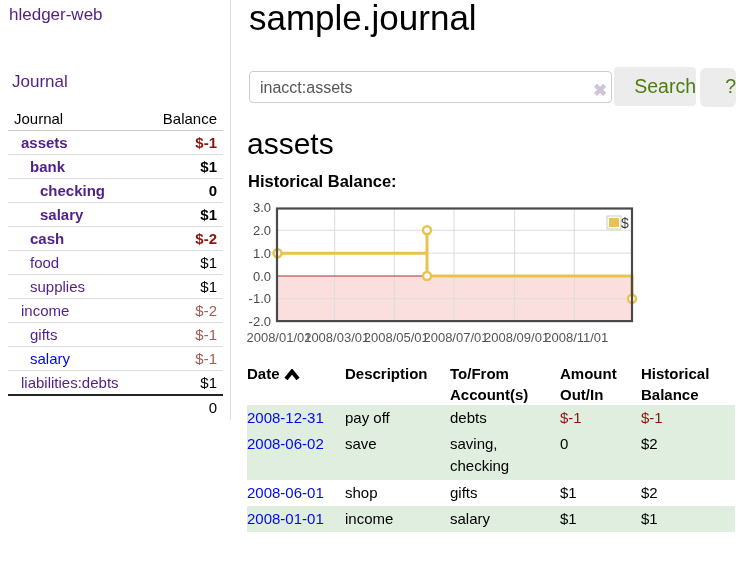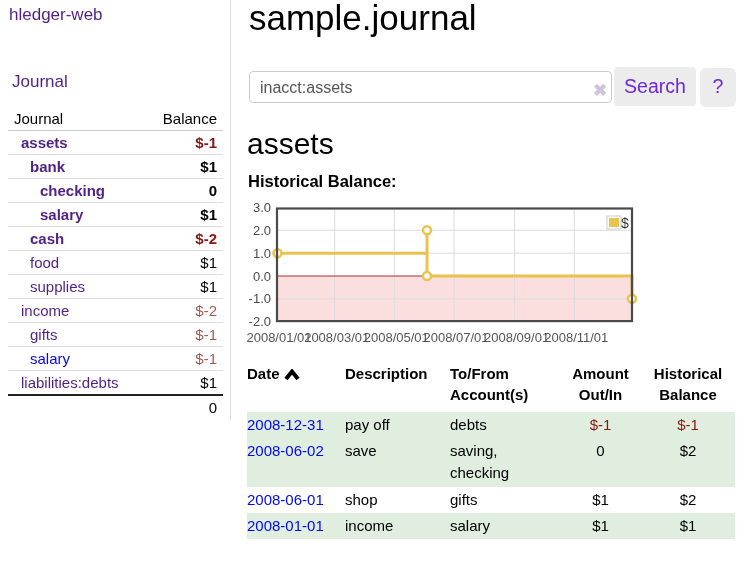--- a/index.html
+++ b/index.html
@@ -26,33 +26,33 @@
   .i1{padding-left:13px!important}
   .i2{padding-left:22px!important}
   .i3{padding-left:32px!important}
   .b{font-weight:bold}
 
   
   #title{left:249px;top:-2px;font-size:35px;line-height:40px;color:#000}
   #q{left:249px;top:71px;width:341px;height:28px;border:1px solid #ccc;border-radius:4px;
      font-size:16px;color:#555;padding:2px 10px 0;font-family:"Liberation Sans",sans-serif}
   #clearx{left:593px;top:84px;font-size:17px;font-weight:bold;color:#cfc4da;line-height:13px}
-  .btn{background:#ececec;border-radius:4px;color:#6d28d9;font-size:19px;text-align:center}
+  .btn{background:#ececec;border-radius:4px;color:#4d7c0f;font-size:19px;text-align:right}
   #searchbtn{left:614px;top:67px;width:82px;height:39px;line-height:38px;font-size:19.5px}
   #helpbtn{left:700px;top:68px;width:36px;height:39px;line-height:37px;border-radius:6px;font-size:19.5px}
   #h2assets{left:247px;top:127px;font-size:30px;line-height:34px;color:#000}
   #histlab{left:248px;top:172px;font-size:16.5px;font-weight:bold;color:#000}
 
   
   table.txn{position:absolute;left:247px;top:361px;border-collapse:collapse;font-size:15px;
             table-layout:fixed;width:488px}
   table.txn td,table.txn th{padding:2px 0;vertical-align:top;line-height:22px;text-align:left;
             font-weight:normal}
-  table.txn th{font-weight:bold;line-height:21px;padding-bottom:7px}
-  table.txn .r{text-align:center}
+  table.txn th{font-weight:bold;line-height:21px;padding-bottom:0}
+  table.txn .r{text-align:left}
   table.txn tr.g{background:#dfeede}
   col.c1{width:98px}col.c2{width:105px}col.c3{width:110px}col.c4{width:81px}col.c5{width:94px}
   tr.dbl td{padding-bottom:3px!important}
 </style>
 </head>
 <body>
 
 <a class="abs purple" id="sb-title" href="#">hledger-web</a>
 <a class="abs purple" id="sb-journal" href="#">Journal</a>
 <div class="abs" id="sb-div"></div>

